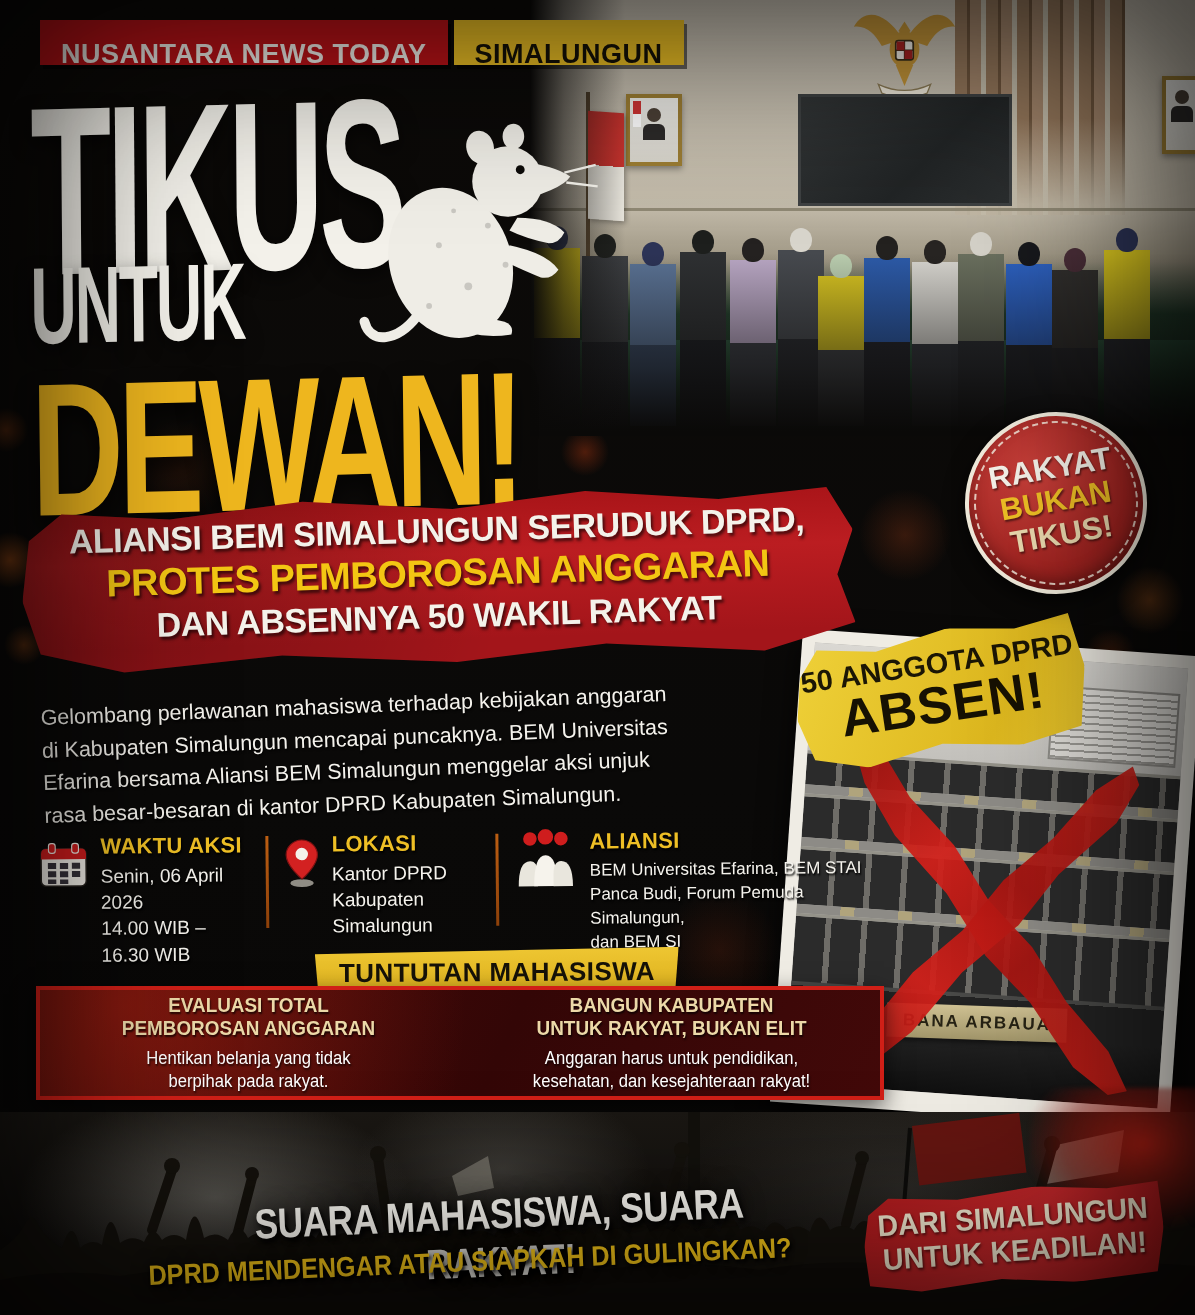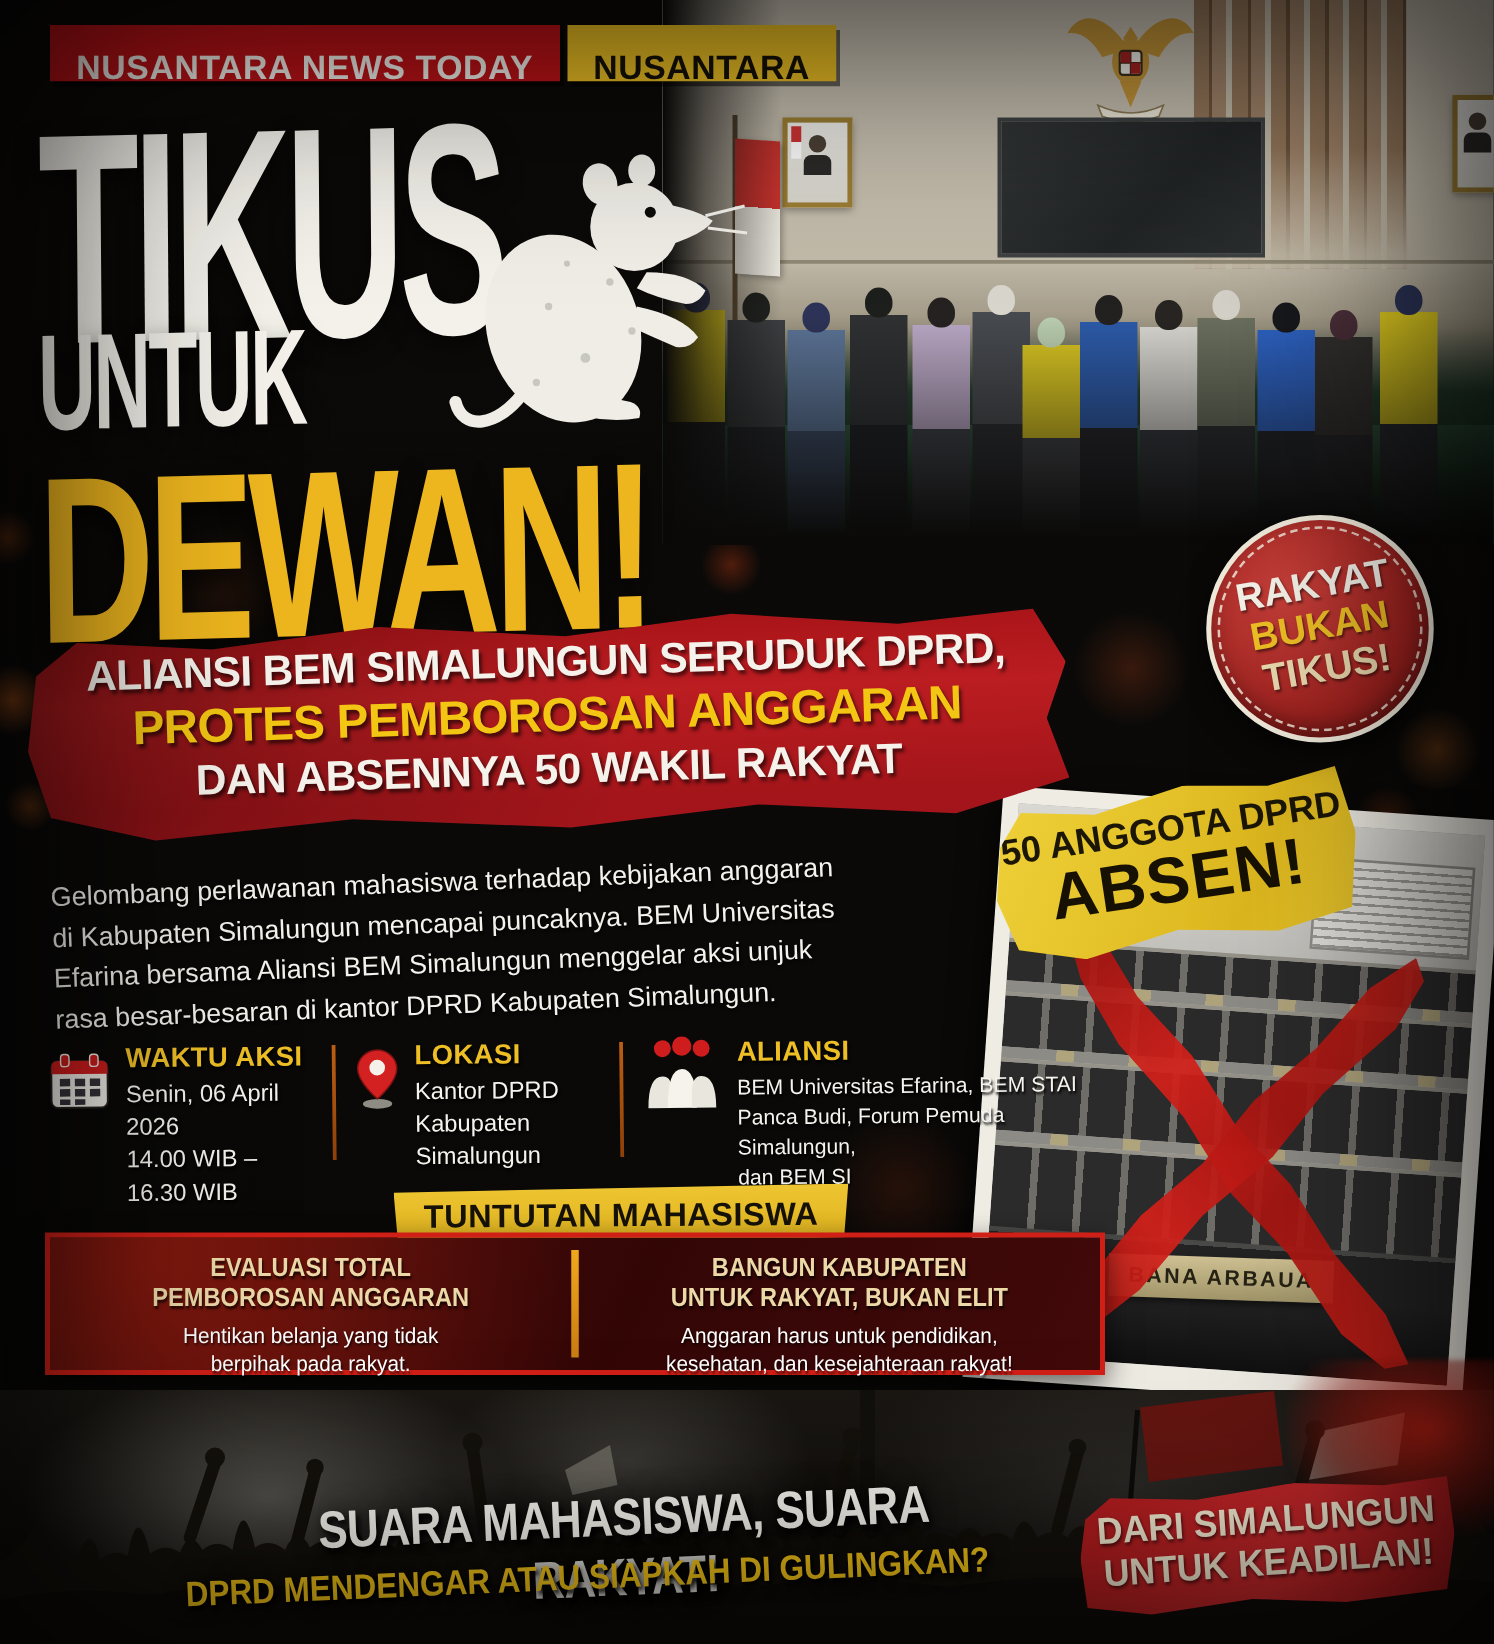--- a/index.html
+++ b/index.html
@@ -95,21 +95,21 @@
     padding-top:17px;box-shadow:0 8px 18px rgba(0,0,0,.5);}
   .absen .a1{font-size:29px;font-weight:900;color:#1b1605;letter-spacing:0;}
   .absen .a2{font-size:52px;font-weight:900;color:#161103;line-height:.95;letter-spacing:1px;}
   
   .tuntutan{left:315px;top:948px;z-index:5;background:linear-gradient(#eec632,#ddb01c);color:#161208;
     font-size:26px;font-weight:900;letter-spacing:.4px;padding:9px 24px;transform:rotate(-.4deg);
     clip-path:polygon(0 10%,100% 0,99% 88%,1% 100%);box-shadow:3px 5px 10px rgba(0,0,0,.6);}
   .demands{left:36px;top:986px;width:848px;height:114px;z-index:5;display:flex;border:4px solid #d01f17;
     background:radial-gradient(circle at 10% 15%,rgba(215,45,22,.4),transparent 45%),linear-gradient(115deg,#four?,#400808);
     background:radial-gradient(circle at 10% 15%,rgba(215,45,22,.4),transparent 45%),linear-gradient(115deg,#4e0c0a,#330606 55%,#420909);
-    box-shadow:0 8px 22px rgba(0,0,0,.6);}
+    box-shadow:0 8px 22px rgba(0,0,0,.6);align-items:center;}
   .demand{flex:1;text-align:center;padding:13px 6px;}
   .demand .dt{font-size:21px;font-weight:900;color:#ecd9a8;line-height:1.12;transform:scaleX(.9);transform-origin:center;text-shadow:1px 2px 2px rgba(0,0,0,.7);margin-bottom:7px;}
   .demand .dd{font-size:17.5px;color:#fff;line-height:1.32;transform:scaleX(.95);transform-origin:center;text-shadow:1px 2px 2px rgba(0,0,0,.7);}
   .ddiv{width:3px;background:linear-gradient(#f0a81c,#c97c12);margin:10px 0;}
   
   .crowd{left:0;top:1112px;width:1195px;height:203px;z-index:6;overflow:hidden;
     background:radial-gradient(ellipse 280px 150px at 18% 42%,rgba(168,166,158,.42),transparent 70%),
                radial-gradient(ellipse 210px 120px at 42% 28%,rgba(128,126,120,.34),transparent 70%),
                radial-gradient(ellipse 320px 170px at 76% 38%,rgba(96,94,90,.3),transparent 72%),
                linear-gradient(180deg,#1a1713 0%,#0d0b09 75%);}
@@ -174,21 +174,21 @@
       <i class="pr" style="left:428px;height:194px;--h:#d4d1c8;--t:#6a6f5e;--l:#2c2e33"></i>
       <i class="pr" style="left:476px;height:184px;--h:#17181c;--t:#2e63c4;--l:#23252b"></i>
       <i class="pr" style="left:522px;height:178px;--h:#4a2e38;--t:#33312f;--l:#26262a"></i>
       <i class="pr" style="left:574px;height:198px;--h:#2c3356;--t:#dcc81f;--l:#2a2c31"></i>
     </div>
     <div class="abs photo-fade"></div>
   </div>
 
   <div class="abs badges">
     <div class="badge brand">NUSANTARA NEWS TODAY</div>
-    <div class="badge region">NUSANTARA</div>
+    <div class="badge region">SIMALUNGUN</div>
   </div>
 
   <div class="abs title-line t1">TIKUS</div>
   <div class="abs title-line t2">UNTUK</div>
   <div class="abs title-line t3">DEWAN!</div>
 
   <svg class="abs rat" width="250" height="245" viewBox="0 0 250 250">
     <g fill="#efede6">
       <ellipse cx="92" cy="158" rx="62" ry="78" transform="rotate(-18 92 158)"></ellipse>
       <circle cx="150" cy="75" r="36"></circle>

